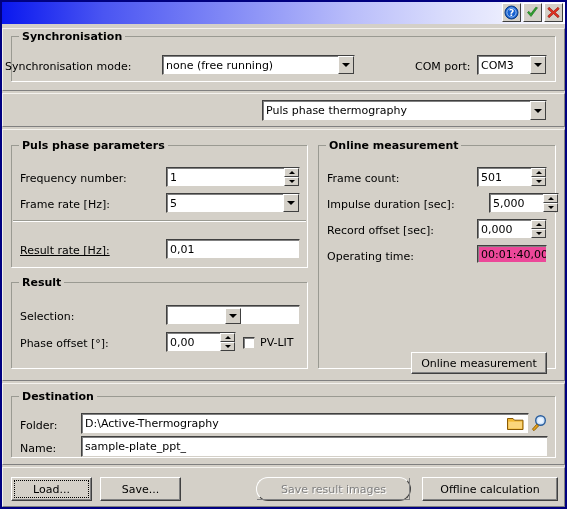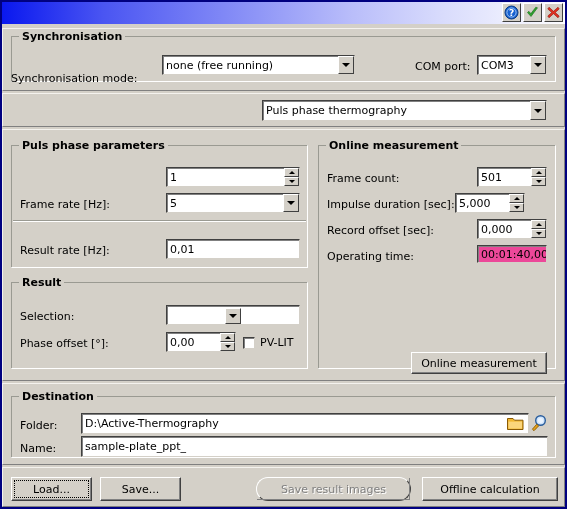--- a/index.html
+++ b/index.html
@@ -319,21 +319,21 @@
     </div>
   </div>
 
   <div class="client">
 
     <div class="panel" style="left:0px; top:4px; width:563px; height:63px;">
       <div class="groupbox" style="left:8px; top:7px; width:545px; height:46px;">
         <div class="gb-inner"></div>
         <div class="gb-title">Synchronisation</div>
       </div>
-      <div class="lbl" style="left:8px; top:31px;margin-top:12px;">Synchronisation mode:</div>
+      <div class="lbl" style="left:2px; top:31px;">Synchronisation mode:</div>
       <div class="combo" style="left:159px; top:26px; width:193px; height:20px;gap:36px;">
         <div class="combo-text">none (free running)</div>
         <div class="combo-btn">
             <span class="arrow-down"></span>
           </div>
       </div>
       <div class="lbl" style="left:412px; top:31px;">COM port:</div>
       <div class="combo" style="left:474px; top:26px; width:70px; height:20px;">
         <div class="combo-text">COM3</div>
         <div class="combo-btn">
@@ -350,41 +350,42 @@
           </div>
       </div>
     </div>
 
     <div class="panel" style="left:0px; top:105px; width:563px; height:252px;">
 
       <div class="groupbox" style="left:8px; top:15px; width:297px; height:123px;">
         <div class="gb-inner"></div>
         <div class="gb-title">Puls phase parameters</div>
       </div>
+      <div class="lbl" style="left:17px; top:42px;">Frequency number:</div>
       <div class="spin" style="left:163px; top:37px; width:134px; height:20px;">
         <div class="spin-text">1</div>
         <div class="spin-btns">
           <div>
               <span class="arrow-up"></span>
             </div>
           <div>
               <span class="arrow-dn-sm"></span>
             </div>
         </div>
       </div>
       <div class="lbl" style="left:17px; top:68px;">Frame rate [Hz]:</div>
       <div class="combo" style="left:163px; top:63px; width:134px; height:20px;">
         <div class="combo-text">5</div>
         <div class="combo-btn">
             <span class="arrow-down"></span>
           </div>
       </div>
       <div class="sep-line" style="left:10px; top:90px; width:293px;"></div>
       <div class="sep-line-hl" style="left:10px; top:91px; width:293px;"></div>
-      <div class="lbl" style="left:17px; top:114px;">Result rate [Hz]:</div>
+      <div class="lbl" style="left:17px; top:114px;text-decoration:underline;">Result rate [Hz]:</div>
       <div class="field" style="left:163px; top:109px; width:134px; height:20px;">
         <span>0,01</span>
       </div>
 
       <div class="groupbox" style="left:315px; top:15px; width:238px; height:224px;">
         <div class="gb-inner"></div>
         <div class="gb-title">Online measurement</div>
       </div>
       <div class="lbl" style="left:324px; top:42px;">Frame count:</div>
       <div class="spin" style="left:474px; top:37px; width:70px; height:20px;">
@@ -392,21 +393,21 @@
         <div class="spin-btns">
           <div>
               <span class="arrow-up"></span>
             </div>
           <div>
               <span class="arrow-dn-sm"></span>
             </div>
         </div>
       </div>
       <div class="lbl" style="left:324px; top:68px;">Impulse duration [sec]:</div>
-      <div class="spin" style="left:452px; top:63px; width:70px; height:20px;">
+      <div class="spin" style="left:486px; top:63px; width:70px; height:20px;">
         <div class="spin-text">5,000</div>
         <div class="spin-btns">
           <div>
               <span class="arrow-up"></span>
             </div>
           <div>
               <span class="arrow-dn-sm"></span>
             </div>
         </div>
       </div>

